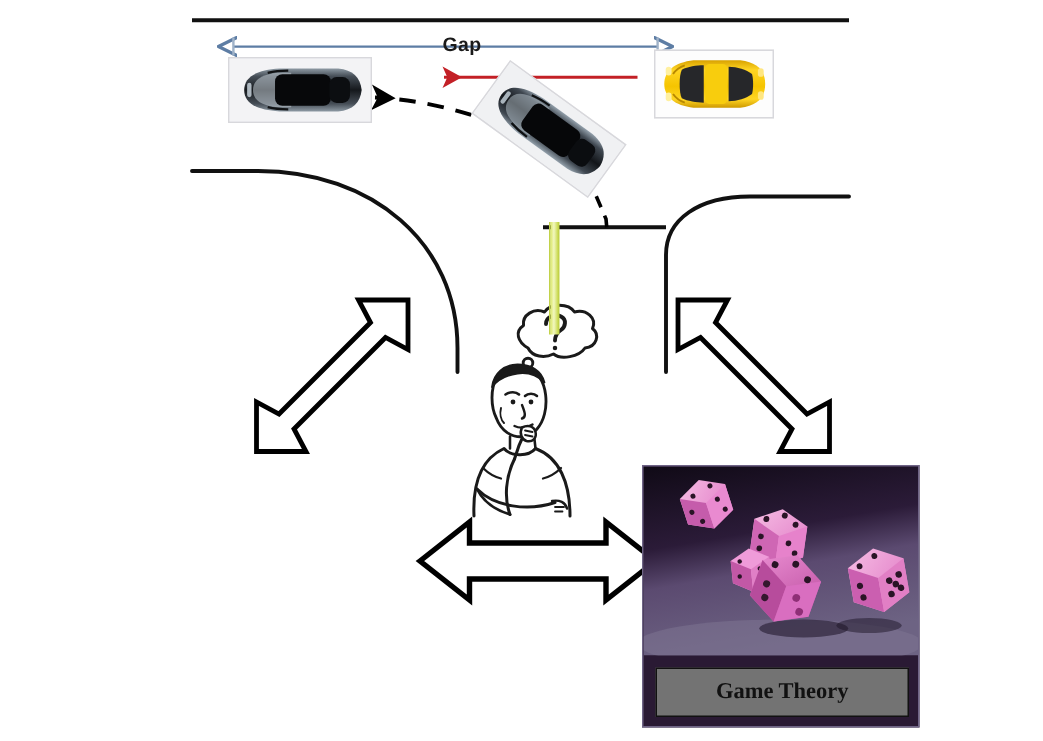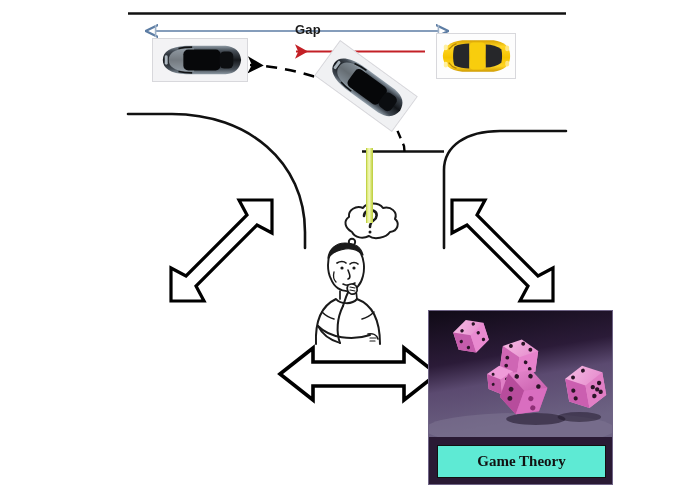--- a/index.html
+++ b/index.html
@@ -93,21 +93,21 @@
     height: 126px;
   }
   .gt-photo svg { display: block; width: 100%; height: 100%; }
   .gt-caption {
     position: absolute;
     left: 8px;
     top: 134px;
     width: 169px;
     height: 33px;
     border: 1.3px solid #111111;
-    background: #5eead4;
+    background: #737373;
     box-sizing: border-box;
     display: flex;
     align-items: center;
     justify-content: center;
   }
   .gt-caption span {
     font-family: "Liberation Serif", "DejaVu Serif", serif;
     font-weight: bold;
     font-size: 15px;
     color: #111111;

